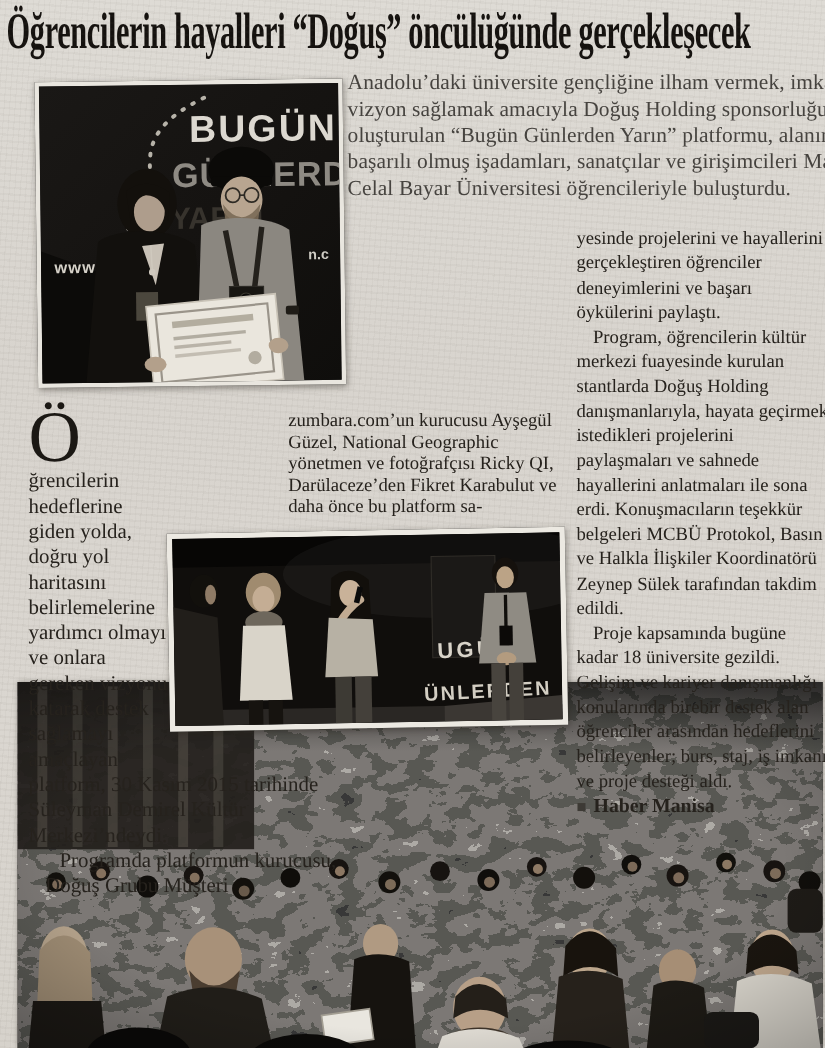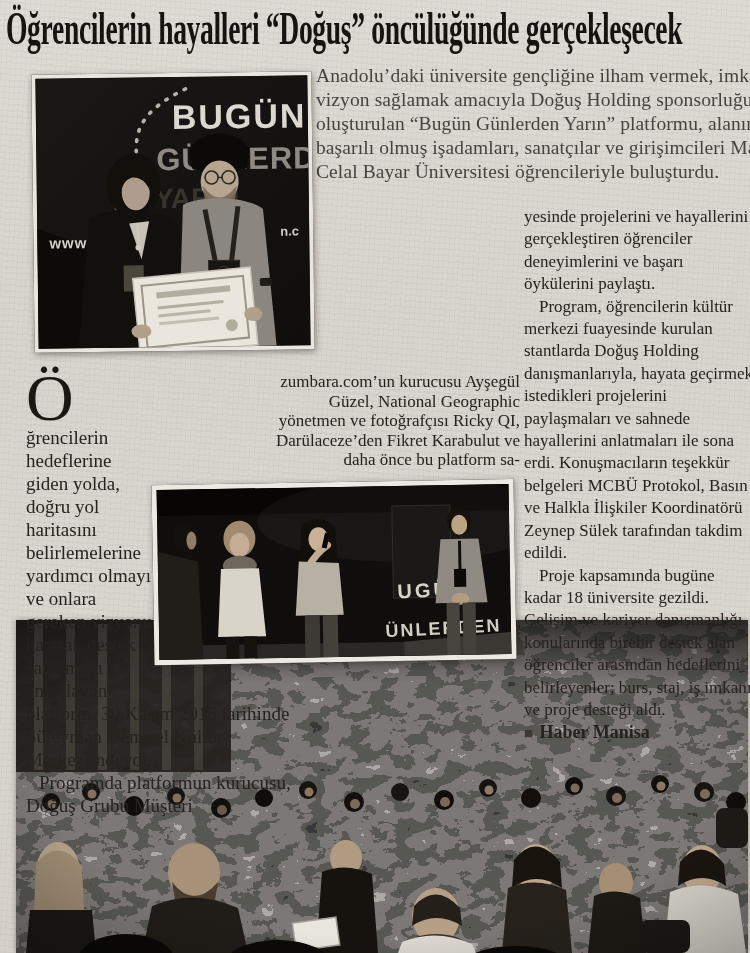--- a/index.html
+++ b/index.html
@@ -25,29 +25,29 @@
   .photo-award{left:33px;top:73px;width:272px;height:270px;border:4px solid #e9e6df;transform:rotate(-.7deg);z-index:4;}
   .photo-stage{left:153px;top:482px;width:352px;height:170px;border:5px solid #ece9e2;transform:rotate(-1deg);z-index:5;}
   .photo-crowd{left:16px;top:620px;width:732px;height:333px;border:0;box-shadow:0 0 5px rgba(40,35,28,.4);z-index:2;}
   .lead{
     position:absolute;left:316px;top:64px;width:502px;margin:0;
     font-family:Liberation Serif, serif;font-size:19.5px;line-height:24px;
     color:#46433f;letter-spacing:.1px;z-index:3;
   }
   .bodycol{position:absolute;z-index:3;color:#26221d;text-align:left;}
   .col-mid-top{left:314px;top:206px;width:206px;font-size:17px;line-height:18.6px;}
-  .col-mid-bottom{left:262px;top:372px;width:258px;font-size:17px;line-height:19.6px;text-align:right;}
+  .col-mid-bottom{left:262px;top:372px;width:258px;font-size:17px;line-height:19.6px;}
   .col-right{left:524px;top:206px;width:232px;font-size:17px;line-height:22.4px;}
   .col-right p{margin:0;}
   .col-right p.indent{text-indent:15px;}
   .byline{margin-top:3px;font-weight:bold;font-size:18px;}
   .byline .bullet{font-size:15px;color:#3d3a35;letter-spacing:2px;}
   .col-left{left:26px;top:366px;width:292px;font-size:19px;line-height:23px;}
   .col-left p{margin:0;}
-  .col-left .para2{text-indent:13px;}
+  .col-left .para2{text-indent:13px;margin-left:15px;}
   .wrap-spacer{float:right;width:160px;height:180px;margin-top:138px;}
   .dropcap{
     float:left;font-size:66px;line-height:56px;padding:4px 7px 0 0;
     font-weight:400;color:#1b1814;
   }
 </style>
 </head>
 <body>
 
 <div class="page">

